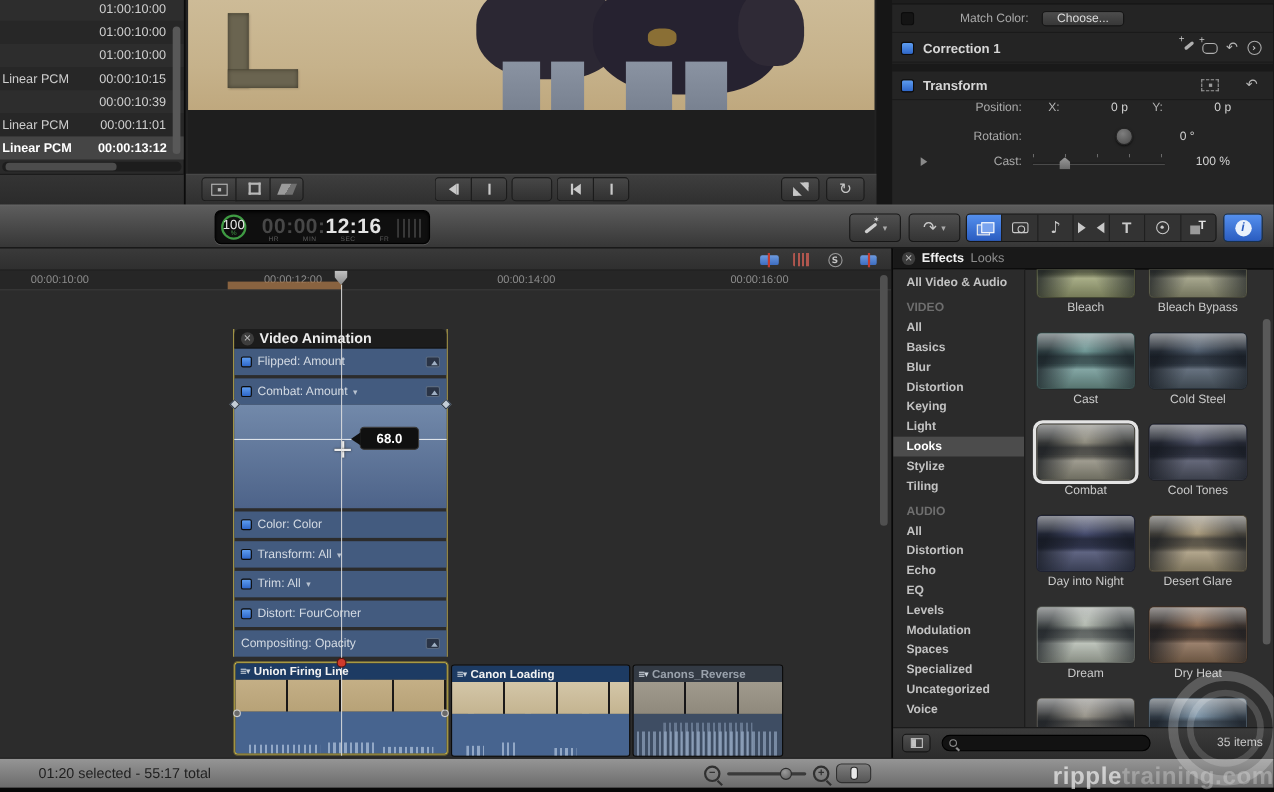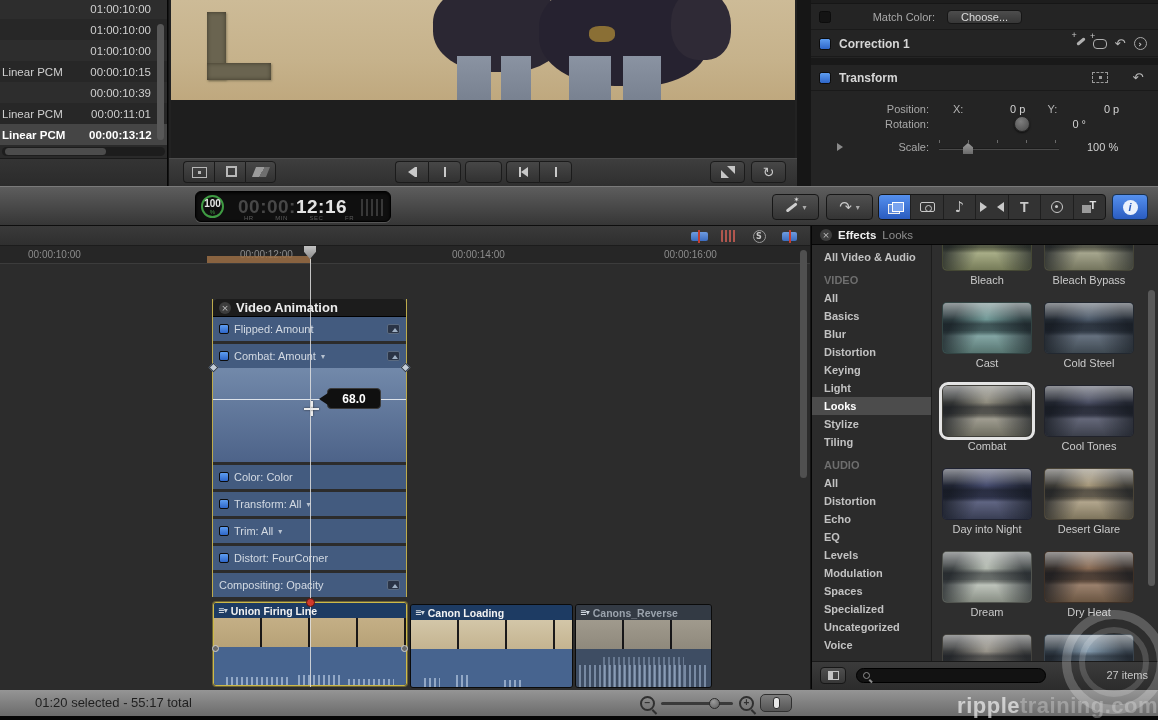--- a/index.html
+++ b/index.html
@@ -86,21 +86,21 @@
     background:repeating-linear-gradient(90deg,#6a6a6a 0 1px,transparent 1px 29px); }
   .slider .track { position:absolute; left:0; top:8px; width:100%; height:2px; background:#1c1c1c; border-bottom:1px solid #4a4a4a; }
   .slider .thumb { position:absolute; left:20%; top:3px; width:10px; height:11px; background:linear-gradient(#9a9a9a,#6a6a6a); clip-path:polygon(50% 0,100% 38%,100% 100%,0 100%,0 38%); }
   .disc { width:0; height:0; border-left:6px solid #8a8a8a; border-top:4px solid transparent; border-bottom:4px solid transparent; }
   .val { color:#d2d2d2; }
 
   
   .main-toolbar { position:absolute; left:0; top:186px; width:1158px; height:40px; background:linear-gradient(#5d5d5d,#363636); border-top:1px solid #7a7a7a; border-bottom:1px solid #0e0e0e; }
   .tcdisplay { position:absolute; left:195px; top:4px; width:196px; height:31px; background:#0f0f0f; border:1px solid #000; border-radius:6px; box-shadow:inset 0 1px 3px #000, 0 1px 0 rgba(255,255,255,.15); display:flex; align-items:center; }
   .pct { width:23px; height:23px; border-radius:50%; border:2px solid #3f9b43; margin-left:5px; display:flex; flex-direction:column; align-items:center; justify-content:center; line-height:1; }
-  .pct .n { font-size:10px; font-weight:bold; color:#e6e6e6; }
+  .pct .n { font-size:12px; font-weight:normal; color:#e6e6e6; }
   .pct .u { font-size:6px; color:#3f9b43; }
   .tc-digits { margin-left:14px; font-size:19px; font-weight:bold; letter-spacing:.5px; }
   .tc-dim { color:#474747; } .tc-lit { color:#e4e4e4; }
   .tc-units { position:absolute; left:48px; top:23px; width:110px; display:flex; justify-content:space-between; font-size:6px; color:#5c5c5c; letter-spacing:.5px; }
   .meters { position:absolute; right:7px; top:7px; width:22px; height:17px;
     background:repeating-linear-gradient(90deg,#383838 0 2px,transparent 2px 5px); }
   .tbtn { position:absolute; top:7px; height:26px; border-radius:4px; background:linear-gradient(#505050,#343434); border:1px solid #171717; color:#c9c9c9; display:flex; align-items:center; justify-content:center; gap:4px; }
   .tbtn .dd { font-size:8px; color:#aaa; }
   .wandico { width:14px; height:14px; position:relative; }
   .wandico::before { content:""; position:absolute; left:1px; top:6px; width:13px; height:2.5px; background:#cfcfcf; border-radius:2px; transform:rotate(-38deg); }
@@ -366,35 +366,35 @@
     </div>
     <div class="abs" style="left:0; top:58px; width:100%; height:7px; background:#191919;"></div>
     <div class="ins-row" style="top:65px; height:26px; border-bottom:1px solid #1a1a1a;">
       <span class="chk chk-blue" style="margin-left:8px;"></span>
       <span class="sec-title" style="margin-left:8px;">Transform</span>
       <span class="ins-ico" style="margin-left:auto;">
           <span class="tico"></span>
         </span>
       <span class="ins-ico glyph" style="margin-left:18px; margin-right:10px; font-size:13px;">↶</span>
     </div>
-    <div class="ins-row" style="top:98px; height:22px;">
+    <div class="ins-row" style="top:87px; height:22px;">
       <span class="ins-label" style="width:118px;">Position:</span>
       <span style="margin-left:24px;">X:</span>
       <span class="val" style="width:62px; text-align:right;">0 p</span>
       <span style="margin-left:22px;">Y:</span>
       <span class="val" style="width:62px; text-align:right;">0 p</span>
     </div>
     <div class="ins-row" style="top:113px; height:22px;">
       <span class="ins-label" style="width:118px;">Rotation:</span>
       <span class="knob" style="margin-left:85px;"></span>
       <span class="val" style="width:56px; text-align:right;">0 °</span>
     </div>
     <div class="ins-row" style="top:135px; height:24px;">
       <span class="disc" style="margin-left:26px;"></span>
-      <span class="ins-label" style="width:86px;">Scale:</span>
+      <span class="ins-label" style="width:86px;">Cast:</span>
       <span class="slider" style="margin-left:10px;">
         <span class="ticks"></span>
           <span class="track"></span>
           <span class="thumb"></span>
       </span>
       <span class="val" style="margin-left:28px;">100 %</span>
     </div>
   </div>
 
   <div class="main-toolbar">
@@ -683,21 +683,21 @@
         </div>
     </div>
     <div class="fx-scroll"></div>
     <div class="fx-foot">
       <span class="side-toggle">
           <span class="ic"></span>
         </span>
       <span class="searchpill">
           <span class="magico"></span>
         </span>
-      <span class="fx-count">27 items</span>
+      <span class="fx-count">35 items</span>
     </div>
   </div>
 
   <div class="statusbar">
     <span class="sel-info">01:20 selected - 55:17 total</span>
     <span class="zoomctl">
       <span class="magbtn">−</span>
       <span class="ztrack">
           <span class="zthumb"></span>
         </span>

